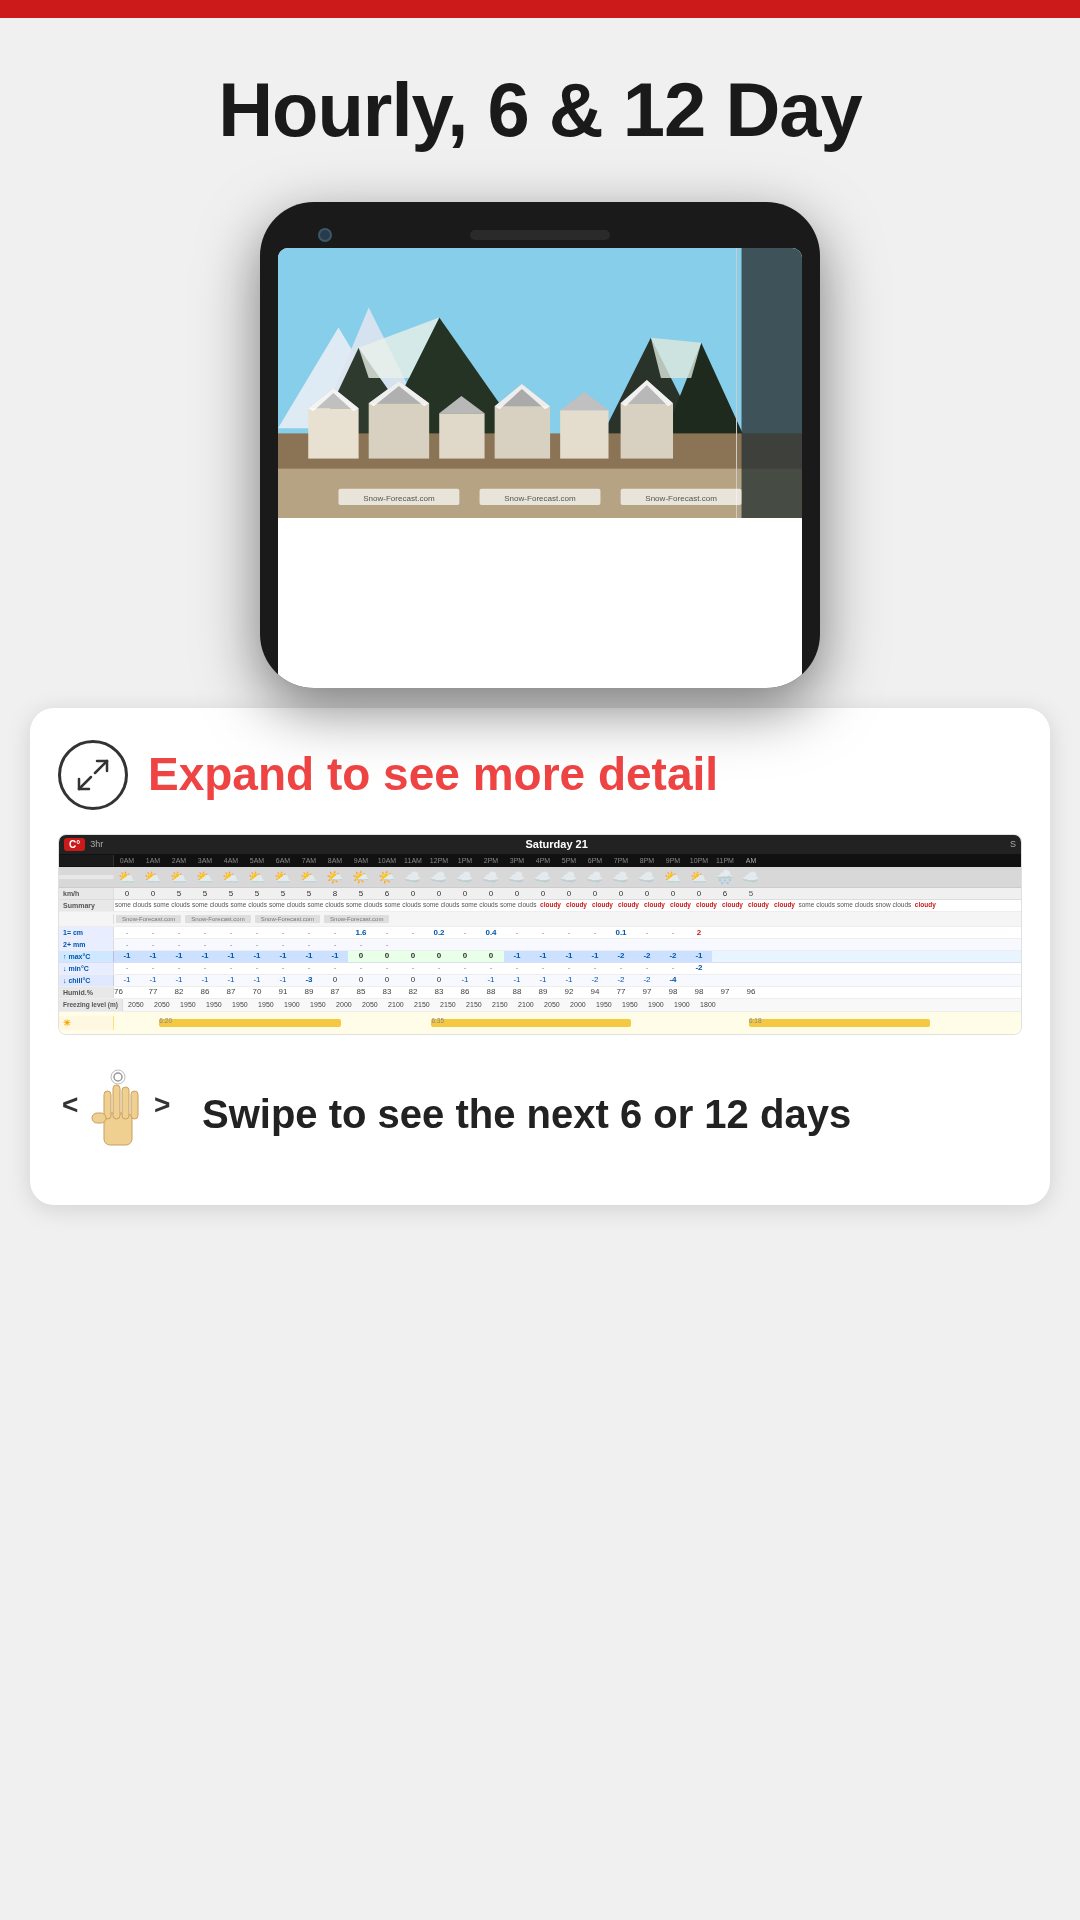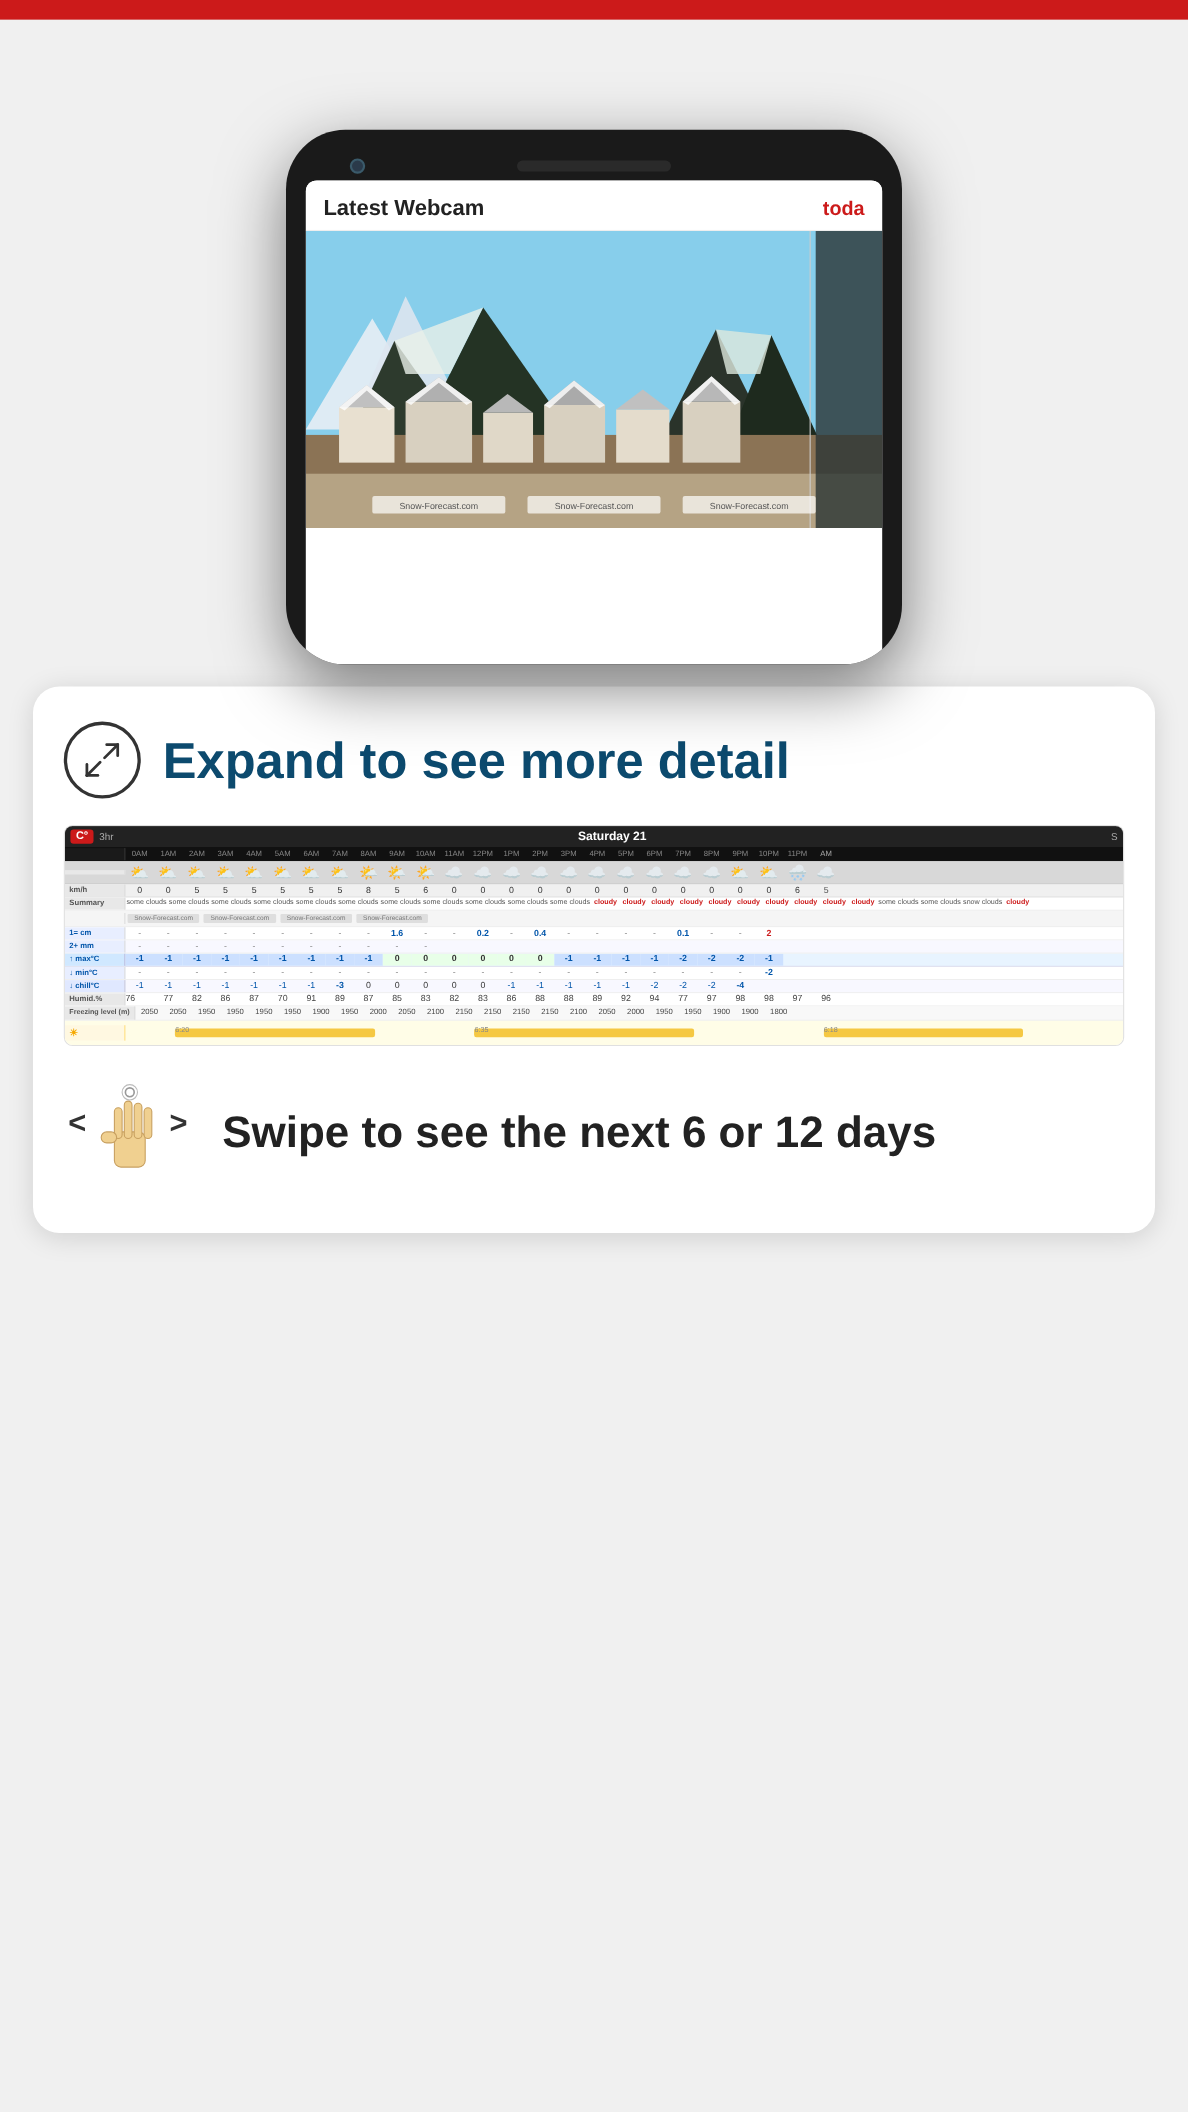--- a/index.html
+++ b/index.html
@@ -156,21 +156,21 @@
     }
 
     .expand-icon svg {
       width: 36px;
       height: 36px;
     }
 
     .expand-title {
       font-size: 46px;
       font-weight: 700;
-      color: #0c4a6e;
+      color: #ef4444;
       line-height: 1.15;
     }
 
     .forecast-table-wrapper {
       background: #fff;
       border: 1px solid #e0e0e0;
       border-radius: 8px;
       overflow: hidden;
       font-size: 11px;
     }
@@ -204,33 +204,30 @@
       height: 270px;
       overflow: hidden;
     }
   </style>
 </head>
 <body>
 
 <div class="top-bar"></div>
 
 <div class="header-section">
+  <div class="header-subtitle">Hourly, 6 &amp; 12 Day</div>
 </div>
 
 <div class="phone-container">
   <div class="phone-frame">
     <div class="phone-notch-area">
       <div class="phone-camera"></div>
       <div class="phone-speaker"></div>
     </div>
     <div class="phone-screen">
-      <div class="screen-header">
-        <span class="screen-header-left">Latest Webcam</span>
-        <span class="screen-header-right">toda</span>
-      </div>
 
       <div class="webcam-container">
         <svg width="100%" height="270" viewBox="0 0 520 270" preserveAspectRatio="xMidYMid slice">
 
           <rect x="0" y="0" width="520" height="270" fill="#87CEEB"></rect>
 
           <polygon points="0,180 60,80 120,180" fill="#e8eef5" opacity="0.9"></polygon>
           <polygon points="40,180 90,60 150,180" fill="#dde5f0" opacity="0.9"></polygon>
 
           <polygon points="0,270 80,100 200,270" fill="#2d3a2d"></polygon>

